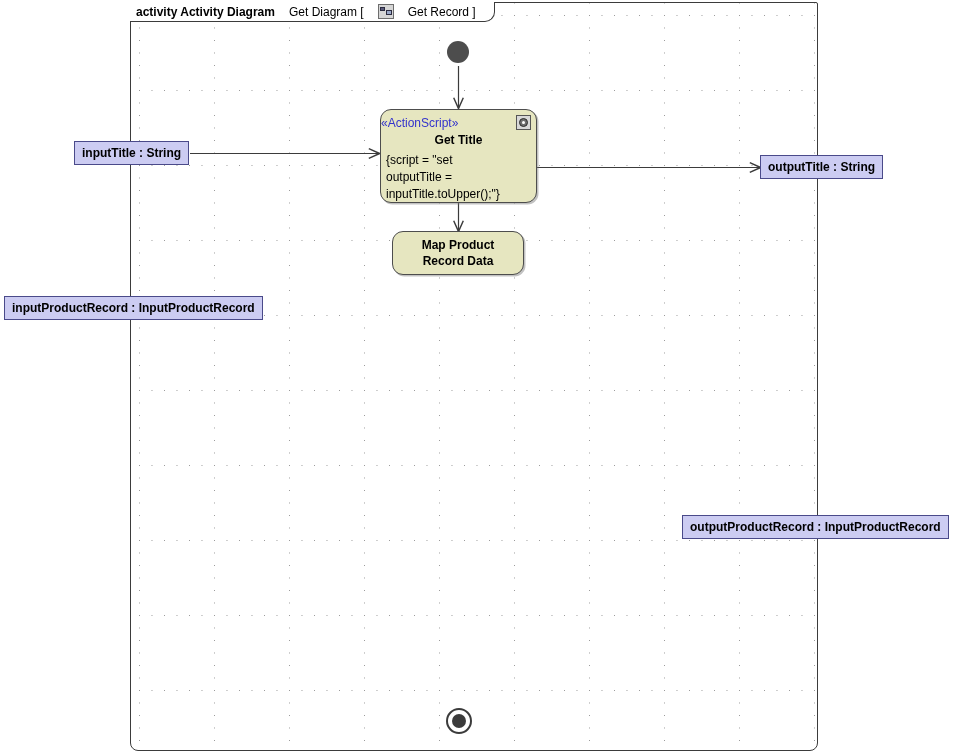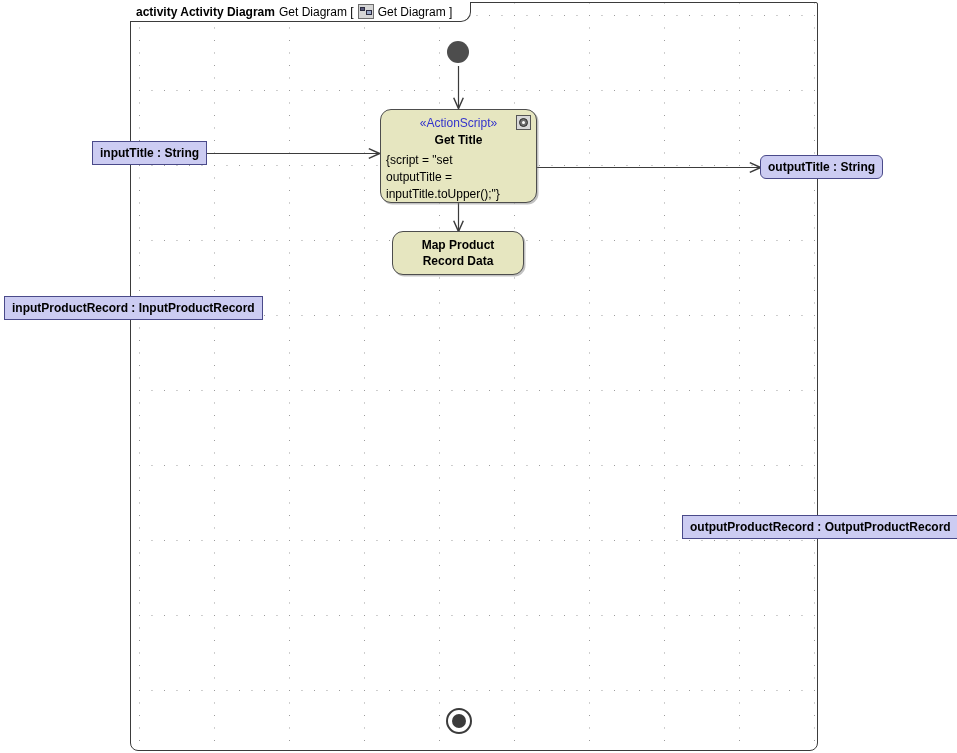--- a/index.html
+++ b/index.html
@@ -37,21 +37,21 @@
   
   #frame-title-tab {
     position: absolute;
     left: 130px;
     top: 2px;
     height: 20px;
     box-sizing: border-box;
     padding: 0 18px 0 6px;
     display: flex;
     align-items: center;
-    gap: 4px;
+    gap: 14px;
     background: #ffffff;
     border: 1px solid #3b3b3b;
     border-top: none;
     border-left: none;
     border-radius: 0 0 10px 0;
     white-space: nowrap;
     font-size: 12px;
     color: #000000;
   }
   #frame-title-tab .kw {
@@ -135,21 +135,20 @@
     position: absolute;
     box-sizing: border-box;
     background: #e6e6c0;
     border: 1px solid #4d4d4d;
     border-radius: 11px;
     box-shadow: 1.5px 1.5px 0 rgba(120,120,120,0.45);
   }
   .action .stereotype {
     color: #3333cc;
     font-size: 12px;
-    text-align: center;
     margin-top: 6px;
   }
   .action .action-name {
     color: #000000;
     font-size: 12px;
     font-weight: bold;
     text-align: center;
     margin-top: 3px;
   }
   .action .action-body {
@@ -220,21 +219,21 @@
 </style>
 </head>
 <body>
 
 <div id="diagram-frame"></div>
 
 <div id="frame-title-tab">
   <span class="kw">activity Activity Diagram</span>
   <span class="nm">Get Diagram [</span>
   <span class="tab-icon"></span>
-  <span class="nm">Get Diagram ]</span>
+  <span class="nm">Get Record ]</span>
 </div>
 
 <svg id="connectors" xmlns="http://www.w3.org/2000/svg">
   <defs>
     <marker id="arrowOpen" markerWidth="11" markerHeight="11" refX="9.5" refY="5" orient="auto">
       <path d="M 1,1 L 10,5 L 1,9" fill="none" stroke="#3b3b3b" stroke-width="1.2"></path>
     </marker>
   </defs>
 
   <line x1="458.5" y1="66" x2="458.5" y2="108" stroke="#3b3b3b" stroke-width="1.2" marker-end="url(#arrowOpen)"></line>
@@ -257,27 +256,27 @@
 inputTitle.toUpper();"}</div>
 </div>
 
 <div class="action action-simple" style="left:392px; top:231px; width:132px; height:44px;">
   <div class="action-name" style="white-space:pre-line;">Map Product
 Record Data</div>
 </div>
 
 <div class="node-final" style="left:446px; top:708px;"></div>
 
-<div class="param-pin" style="left:92px; top:141px;">
+<div class="param-pin" style="left:74px; top:141px;">
   <span>inputTitle : String</span>
 </div>
 
 <div class="param-pin" style="left:4px; top:296px;text-align:right;">
   <span>inputProductRecord : InputProductRecord</span>
 </div>
 
-<div class="param-pin" style="left:760px; top:155px;border-radius:6px;">
+<div class="param-pin" style="left:760px; top:155px;">
   <span>outputTitle : String</span>
 </div>
 
 <div class="param-pin" style="left:682px; top:515px;">
-  <span>outputProductRecord : OutputProductRecord</span>
+  <span>outputProductRecord : InputProductRecord</span>
 </div>
 
 </body></html>

